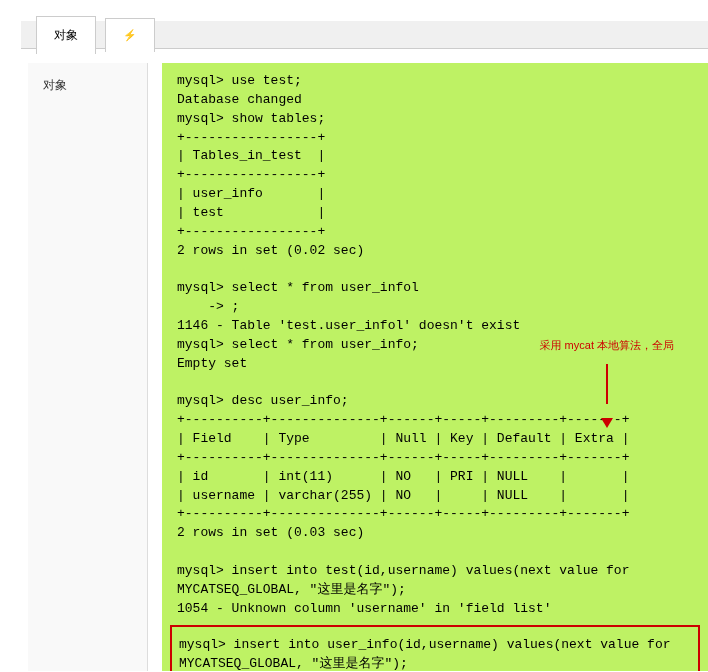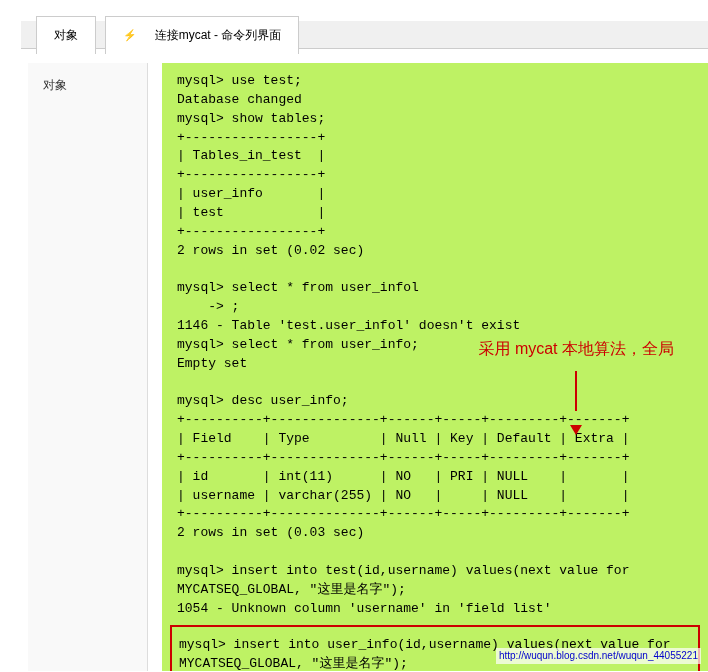--- a/index.html
+++ b/index.html
@@ -73,21 +73,21 @@
       border: 2px solid #cc0000;
       padding: 2px 0;
       margin: 2px 0;
     }
     .annotation {
       position: absolute;
       top: 268px;
       right: 20px;
       color: #cc0000;
       font-family: Arial, sans-serif;
-      font-size: 16px;
+      font-size: 11px;
       font-weight: normal;
       text-align: center;
     }
     .annotation-arrow {
       display: flex;
       flex-direction: column;
       align-items: center;
       margin-top: 4px;
     }
     .arrow-line {
@@ -115,21 +115,20 @@
   </style>
 </head>
 <body>
 
 <div class="title-bar">
   <div class="title-tab">
     <span>对象</span>
   </div>
   <div class="title-tab" style="margin-left:2px;">
     <span class="tab-icon">⚡</span>
-    <span>连接mycat - 命令列界面</span>
   </div>
 </div>
 
 <div class="main-layout">
 
   <div class="sidebar">
     <div class="sidebar-item">对象</div>
   </div>
 
   <div class="terminal">
@@ -172,15 +171,14 @@
     </div>
 
     <div class="annotation">
       <span>采用 mycat 本地算法，全局</span>
       <div class="annotation-arrow">
         <div class="arrow-line"></div>
         <div class="arrow-head"></div>
       </div>
     </div>
 
-    <div class="watermark">http://wuqun.blog.csdn.net/wuqun_44055221</div>
   </div>
 </div>
 
 </body></html>

